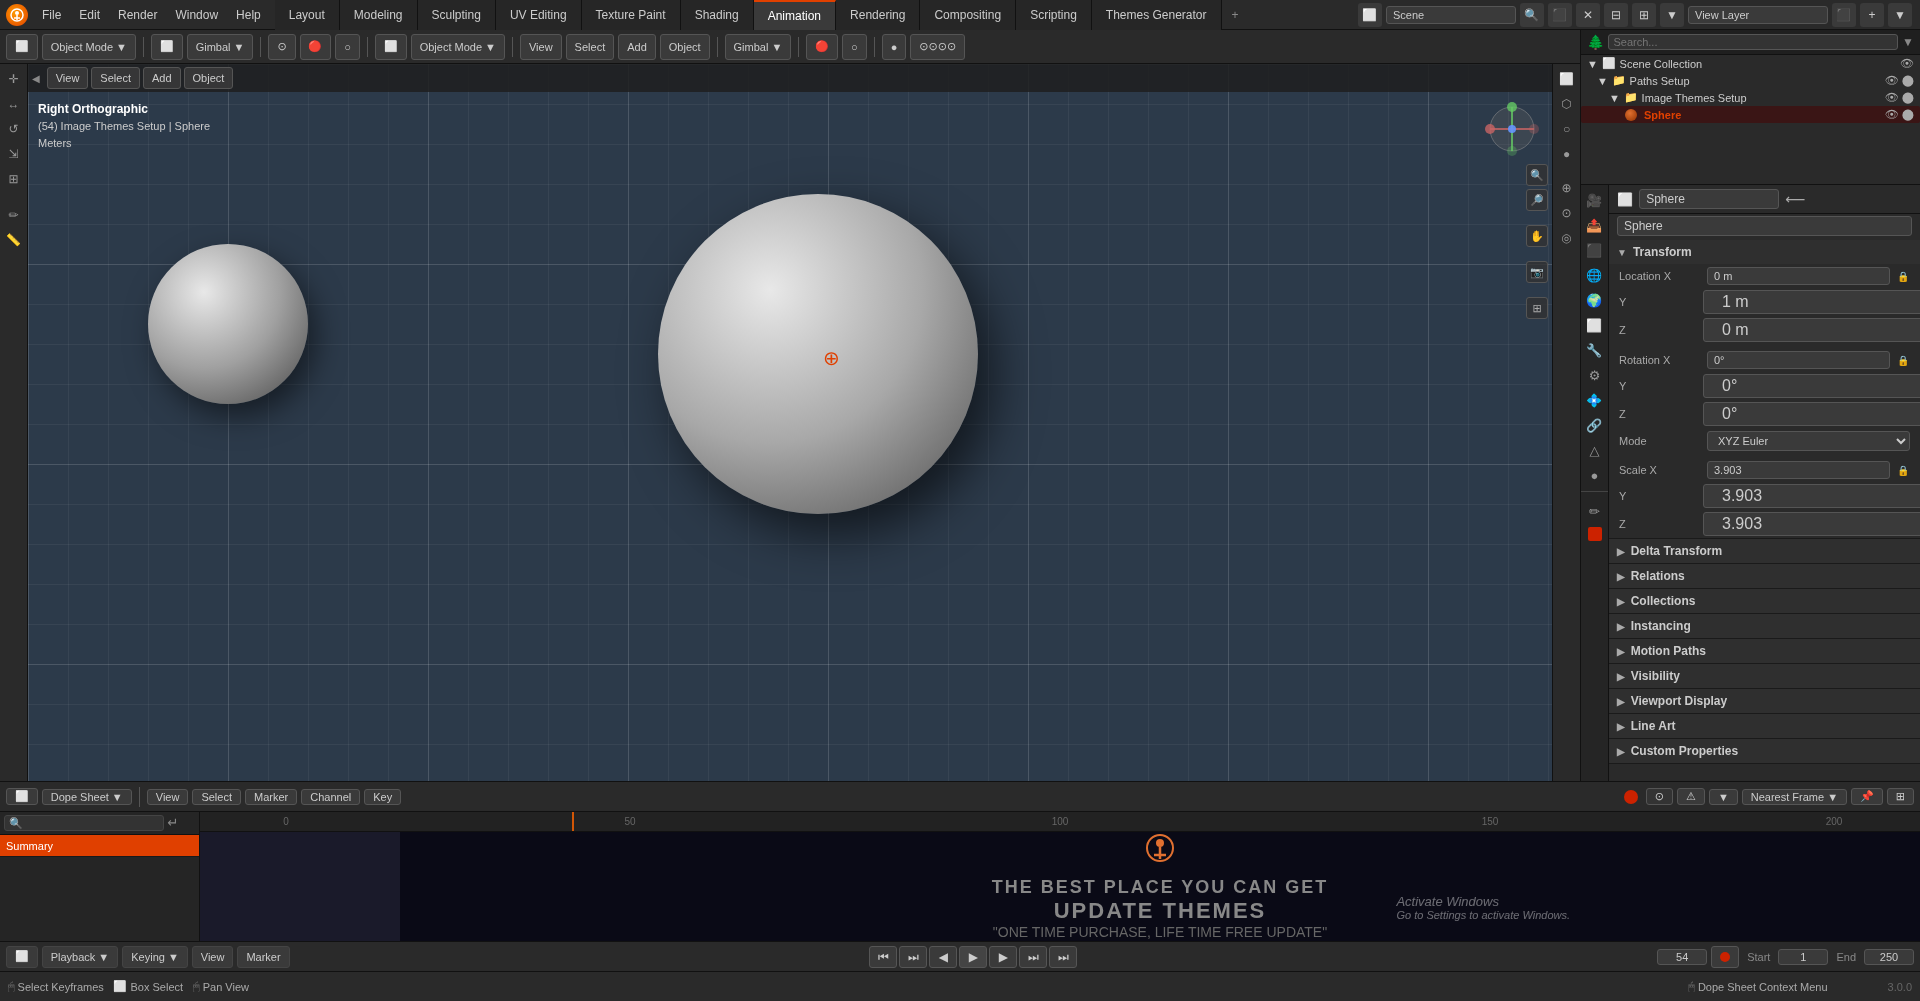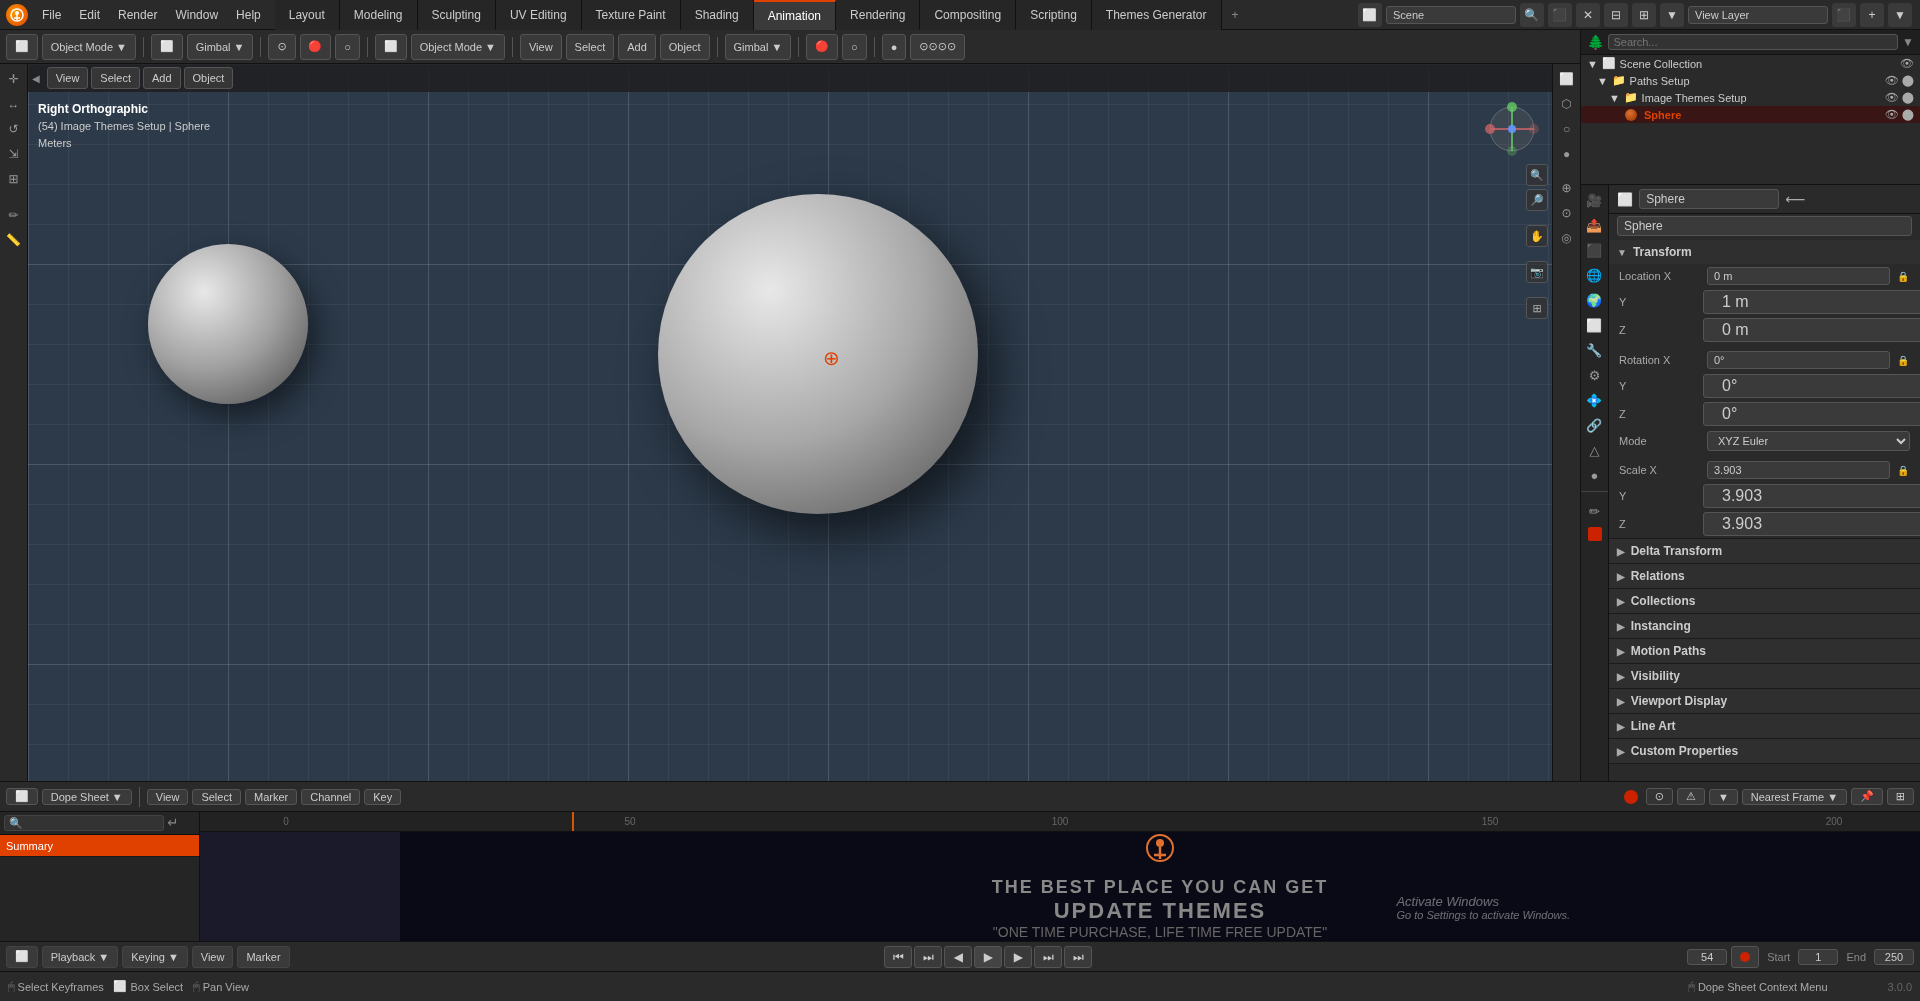--- a/index.html
+++ b/index.html
@@ -478,21 +478,21 @@
       cursor: pointer;
       height: 22px;
       display: flex; align-items: center; gap: 3px;
     }
     .tl-frame-input {
       background: #3a3a3a;
       border: 1px solid #555;
       color: #ccc;
       padding: 1px 4px;
       border-radius: 3px;
-      width: 40px;
+      width: 50px;
       font-size: 11px;
       text-align: center;
     }
     .tl-play-btn {
       background: #3a3a3a;
       border: 1px solid #555;
       border-radius: 3px;
       color: #ccc;
       width: 28px; height: 22px;
       cursor: pointer;

